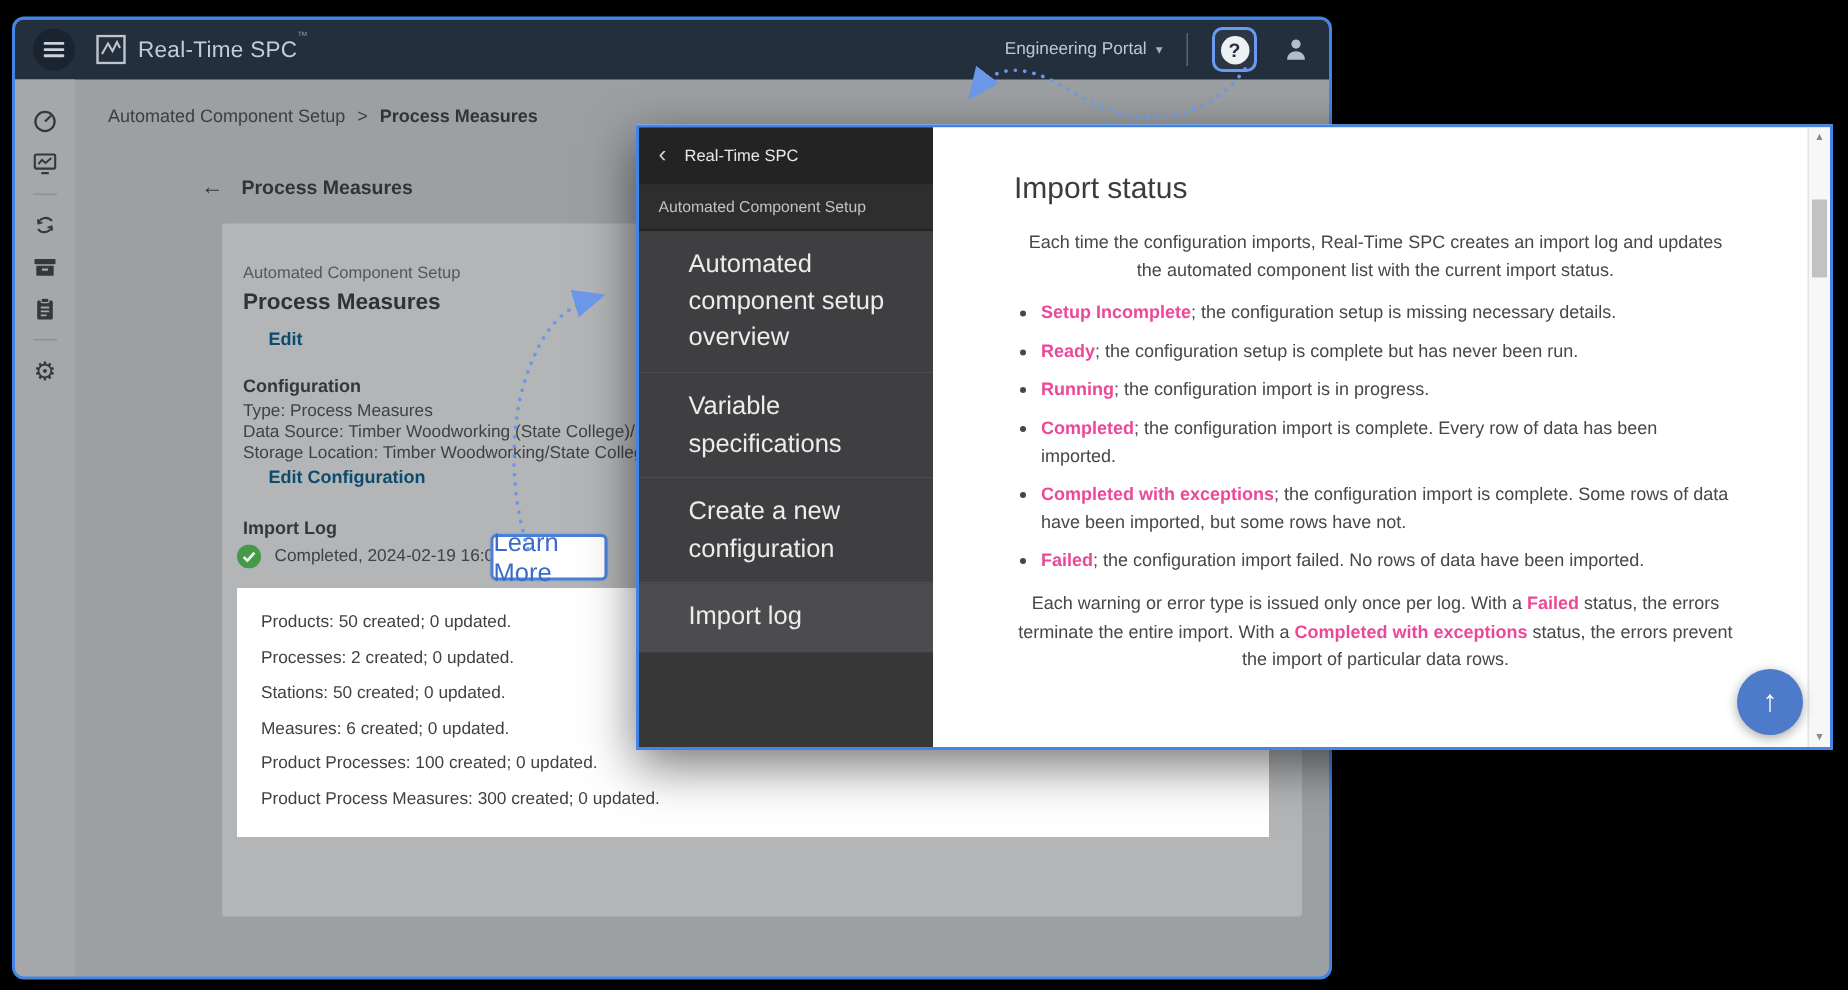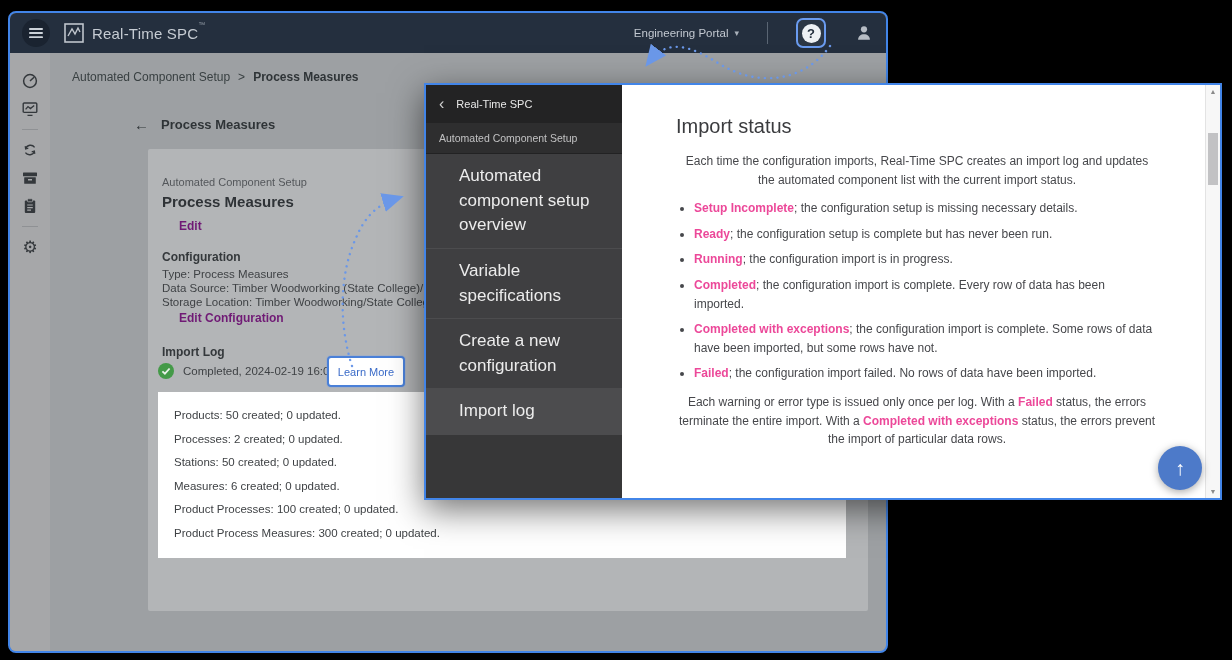--- a/index.html
+++ b/index.html
@@ -9,21 +9,21 @@
   
   .app-window{position:absolute;left:8px;top:11px;width:880px;height:642px;
     border:2px solid #4285e8;border-radius:8px;background:#9da0a3;overflow:hidden;}
   .topbar{position:absolute;left:0;top:0;width:100%;height:40px;background:#242f3e;
     display:flex;align-items:center;padding:0 12px;}
   .hamburger-btn{width:28px;height:28px;border-radius:50%;background:#1a2330;
     display:flex;align-items:center;justify-content:center;flex:0 0 auto;}
   .logo-wrap{display:flex;align-items:center;gap:8px;margin-left:14px;}
   .app-title{color:#c6ccd3;font-size:15px;letter-spacing:.2px;}
   .tm{color:#8e97a1;font-size:7px;vertical-align:top;position:relative;top:-4px;}
-  .topbar-right{margin-left:auto;display:flex;align-items:center;gap:28px;}
+  .topbar-right{margin-left:auto;display:flex;align-items:center;gap:16px;}
   .portal{display:flex;align-items:center;gap:6px;color:#c2c8d0;font-size:11.5px;cursor:pointer;}
   .portal .caret{font-size:9px;color:#aab1ba;}
   .topbar-sep{width:1px;height:22px;background:#5a6573;}
   .help-btn{width:30px;height:30px;border:2px solid #6a9bef;border-radius:7px;
     display:flex;align-items:center;justify-content:center;background:rgba(255,255,255,0.04);}
   .help-q{width:19px;height:19px;border-radius:50%;background:#eef1f4;color:#232f3d;
     font-size:13px;font-weight:bold;text-align:center;line-height:19px;}
 
   
   .rail{position:absolute;left:0;top:40px;width:40px;bottom:0;background:#a6a7a9;
@@ -35,30 +35,30 @@
   
   .breadcrumb{position:absolute;left:62px;top:57px;font-size:12px;color:#394042;display:flex;gap:8px;align-items:center;}
   .breadcrumb .crumb-current{font-weight:bold;color:#2f3437;}
   .page-heading{position:absolute;left:124px;top:103px;display:flex;align-items:center;gap:12px;
     font-size:13px;font-weight:bold;color:#2f3437;}
   .back-arrow{font-size:15px;font-weight:normal;}
 
   .card{position:absolute;left:138px;top:136px;width:720px;height:462px;background:#b3b5b7;border-radius:2px;}
   .card .eyebrow{position:absolute;left:14px;top:27px;font-size:11px;color:#54575b;}
   .card .card-title{position:absolute;left:14px;top:44px;font-size:15px;font-weight:bold;color:#2f3337;}
-  .link{color:#701a75;font-weight:bold;font-size:12px;cursor:pointer;padding-left:17px;}
+  .link{color:#0c4a6e;font-weight:bold;font-size:12px;cursor:pointer;padding-left:17px;}
   .card .edit-link{position:absolute;left:14px;top:70px;}
   .card .config-heading{position:absolute;left:14px;top:101px;font-size:12px;font-weight:bold;color:#34383b;}
   .cfg-line{position:absolute;left:14px;font-size:11.5px;color:#3f4245;white-space:nowrap;}
   .card .edit-config-link{position:absolute;left:14px;top:162px;}
   .card .import-heading{position:absolute;left:14px;top:196px;font-size:12px;font-weight:bold;color:#34383b;}
   .status-row{position:absolute;left:10px;top:214px;display:flex;align-items:center;gap:9px;}
   .status-text{font-size:11.5px;color:#3f4245;}
   .learn-more-btn{position:absolute;left:179px;top:207px;width:78px;height:31px;background:#ffffff;
-    border:2px solid #4a80d8;border-radius:4px;color:#3a6bc8;font-size:11px;
+    border:2px solid #4a80d8;border-radius:4px;color:#3a6bc8;font-size:17px;
     display:flex;align-items:center;justify-content:center;cursor:pointer;
     box-shadow:0 0 0 1px rgba(120,160,230,.25);}
   .log-box{position:absolute;left:10px;top:243px;width:688px;height:166px;background:#ffffff;
     padding:12px 0 0 16px;}
   .log-line{font-size:11.5px;color:#3f4245;line-height:23.5px;}
 
   
   .help-panel{position:absolute;left:424px;top:83px;width:798px;height:417px;
     border:2px solid #4285e8;background:#ffffff;display:flex;
     box-shadow:0 10px 32px rgba(0,0,0,.55);}

